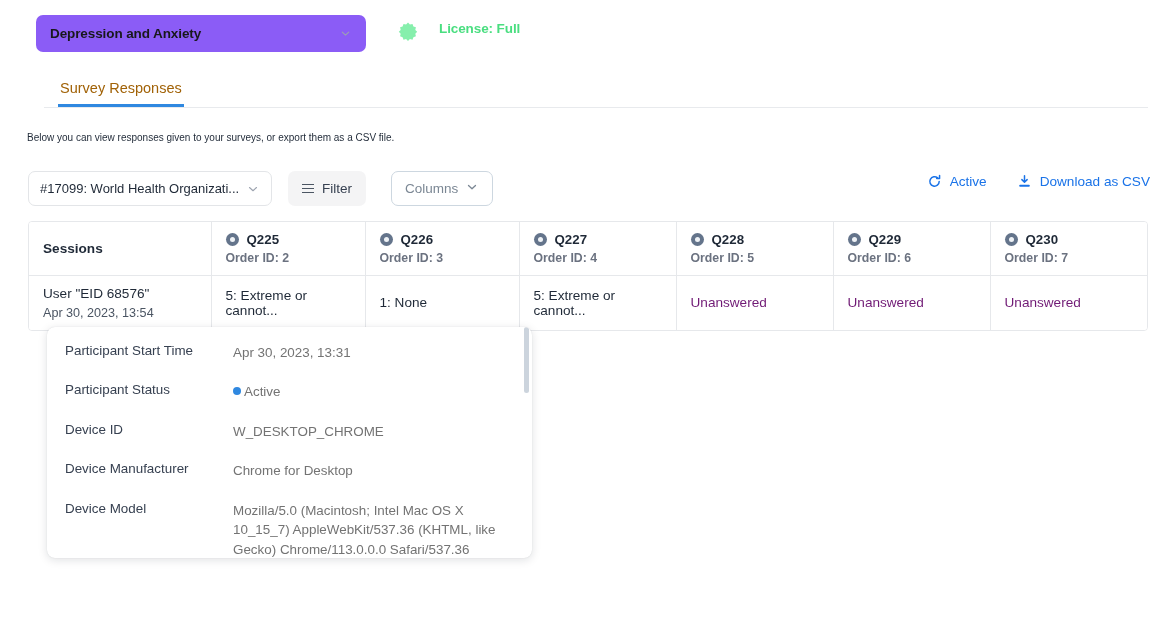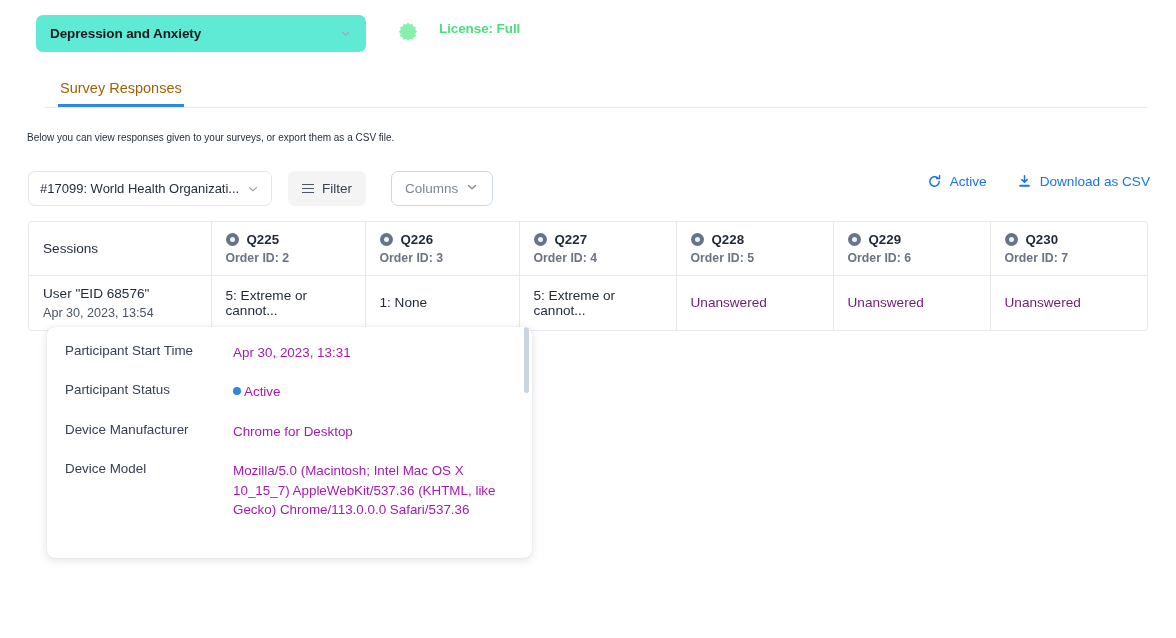--- a/index.html
+++ b/index.html
@@ -10,21 +10,21 @@
     color: #1f2937;
     overflow: hidden;
   }
   .page { position: relative; width: 1176px; height: 638px; }
 
   
   .topbar { position: absolute; left: 0; top: 0; width: 1176px; height: 66px; }
   .study-select {
     position: absolute; left: 36px; top: 15px;
     width: 330px; height: 37px;
-    background: #5eead4; border: none; border-radius: 7px;
+    background: #8b5cf6; border: none; border-radius: 7px;
     display: flex; align-items: center; padding: 0 14px;
   }
   .study-select .label {
     font-size: 13.5px; font-weight: bold; color: #18181b; letter-spacing: -0.1px;
   }
   .study-select .chev { margin-left: auto; color: #9ca3af; }
   .chev svg { display: block; }
 
   .license { position: absolute; left: 396px; top: 21px; display: flex; align-items: flex-start; gap: 19px; }
   .license .badge-icon { width: 24px; height: 24px; display: block; }
@@ -78,21 +78,21 @@
     border: 1px solid #e6e8eb; border-radius: 4px; background: #fff;
     overflow: hidden;
   }
   table { border-collapse: collapse; width: 1118px; table-layout: fixed; }
   thead th {
     height: 53px; vertical-align: middle;
     border-right: 1px solid #e6e8eb; border-bottom: 1px solid #e6e8eb;
     text-align: left; padding: 0 14px; background: #fff;
   }
   thead th:last-child { border-right: none; }
-  .th-sessions { font-size: 13.6px; font-weight: normal; color: #1f2937; }
+  .th-sessions { font-size: 13.6px; font-weight: bold; color: #1f2937; }
   .q-top { display: flex; align-items: center; gap: 8px; }
   .q-icon { width: 13px; height: 13px; border-radius: 50%; background: #64748b; position: relative; flex: 0 0 auto; }
   .q-icon::after {
     content: ""; position: absolute; left: 4px; top: 4px;
     width: 5px; height: 5px; border-radius: 50%; background: #eef2f6;
   }
   .q-name { font-size: 13.3px; font-weight: bold; color: #1f2937; }
   .q-order { font-size: 12.3px; color: #6b7280; margin-top: 4px; }
 
   tbody td {
@@ -109,21 +109,21 @@
   .popup {
     position: absolute; left: 47px; top: 327px; width: 485px; height: 231px;
     background: #ffffff; border-radius: 8px;
     box-shadow: 0 2px 10px rgba(15,23,42,0.13), 0 0 1px rgba(15,23,42,0.16);
     overflow: hidden;
   }
   .popup-inner { padding: 16px 0 0 0; }
   .prow { display: flex; padding: 0 18px; margin-bottom: 20px; }
   .prow:last-child { margin-bottom: 0; }
   .pkey { width: 168px; flex: 0 0 168px; font-size: 13.4px; color: #374151; }
-  .pval { font-size: 13.4px; color: #a21caf; line-height: 1.45; }
+  .pval { font-size: 13.4px; color: #737373; line-height: 1.45; }
   .status-dot { display: inline-block; width: 8px; height: 8px; border-radius: 50%; background: #2f88e0; margin-right: 3px; vertical-align: 1px; }
   .popup-scrollbar {
     position: absolute; right: 3px; top: 0px; width: 5px; height: 231px;
   }
   .popup-scrollbar .thumb {
     position: absolute; left: 0; top: 0px; width: 5px; height: 66px;
     background: #ccd4dd; border-radius: 3px;
   }
 </style>
 </head>
@@ -293,20 +293,24 @@
         <div class="pkey">Participant Start Time</div>
         <div class="pval">Apr 30, 2023, 13:31</div>
       </div>
       <div class="prow">
         <div class="pkey">Participant Status</div>
         <div class="pval">
           <span class="status-dot"></span><span>Active</span>
         </div>
       </div>
       <div class="prow">
+        <div class="pkey">Device ID</div>
+        <div class="pval">W_DESKTOP_CHROME</div>
+      </div>
+      <div class="prow">
         <div class="pkey">Device Manufacturer</div>
         <div class="pval">Chrome for Desktop</div>
       </div>
       <div class="prow">
         <div class="pkey">Device Model</div>
         <div class="pval" style="width:268px">Mozilla/5.0 (Macintosh; Intel Mac OS X 10_15_7) AppleWebKit/537.36 (KHTML, like Gecko) Chrome/113.0.0.0 Safari/537.36</div>
       </div>
     </div>
     <div class="popup-scrollbar">
       <div class="thumb"></div>

